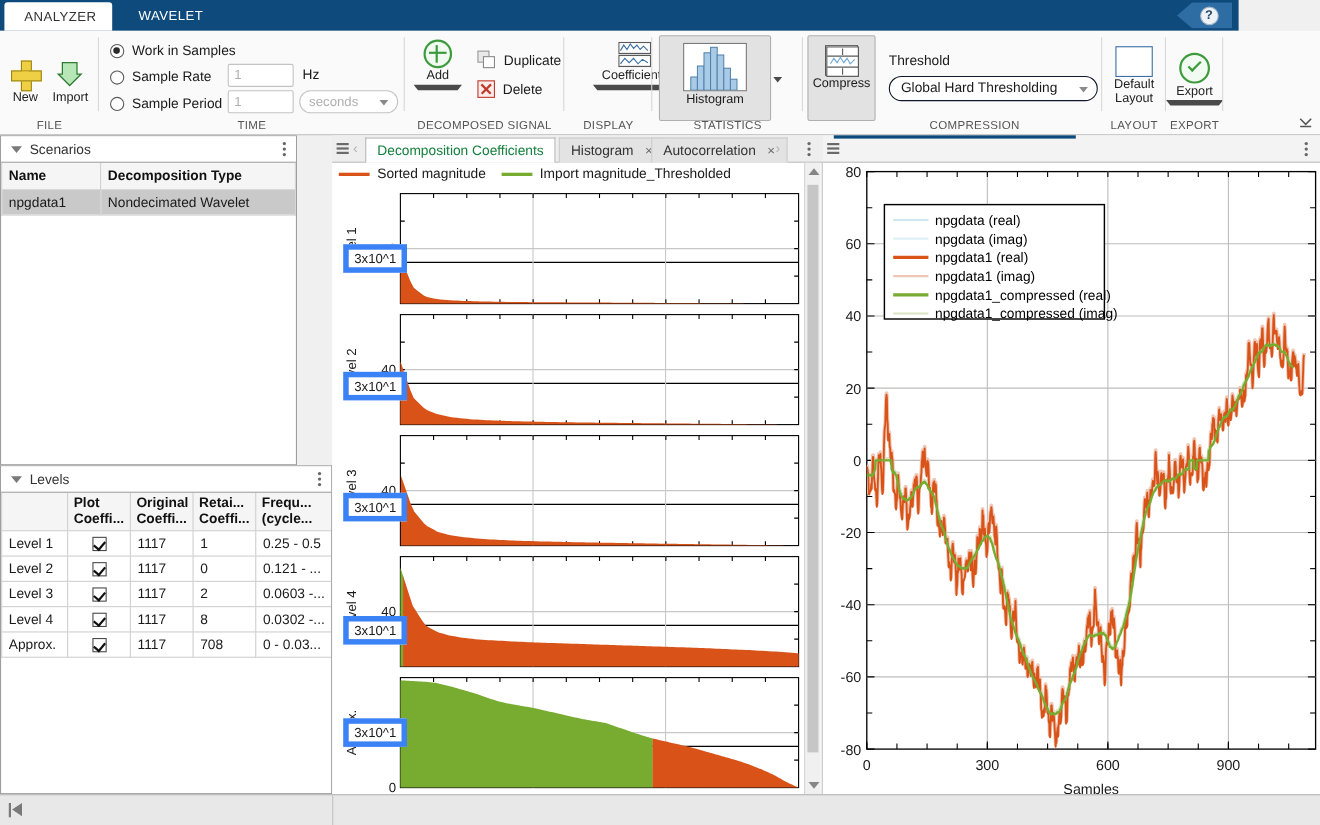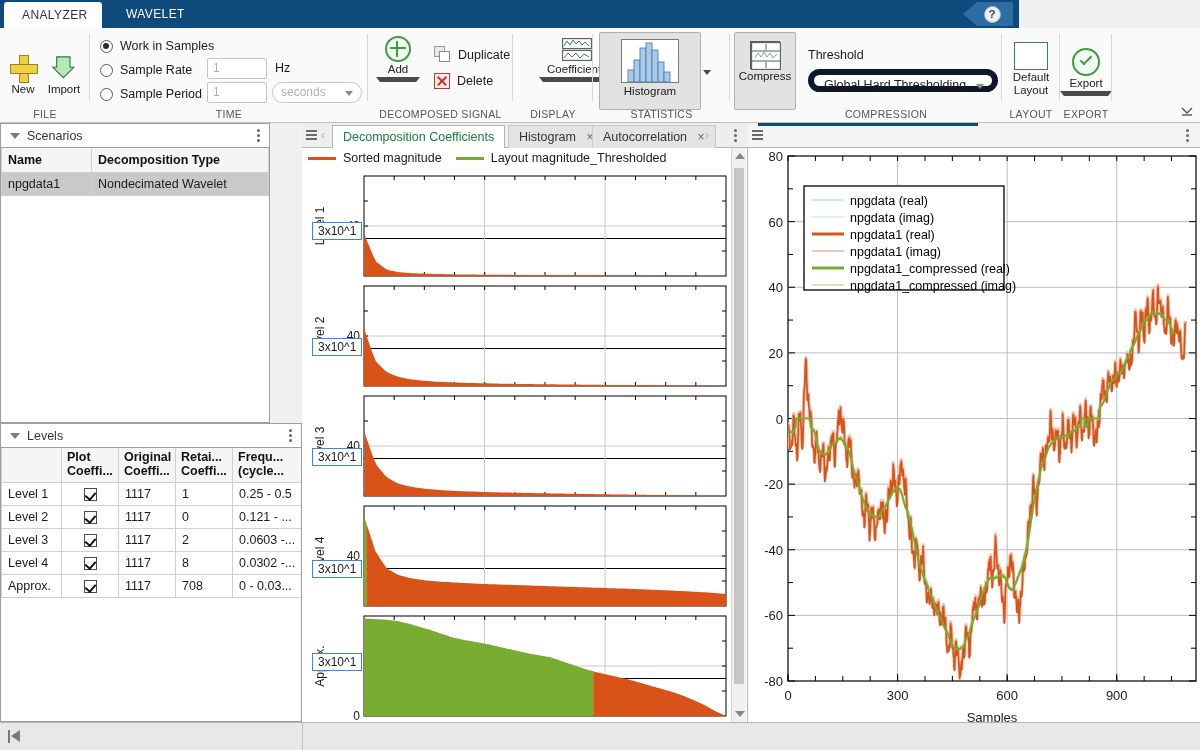--- a/index.html
+++ b/index.html
@@ -8,21 +8,21 @@
     width:1200px; height:750px; overflow:hidden;
     font-family:"Liberation Sans", sans-serif;
     font-size:12.5px; color:#1a1a1a;
     background:#f0f0f0;
     -webkit-font-smoothing:antialiased;
   }
   #app { position:relative; width:1200px; height:750px; }
 
   
   .tabstrip {
-    position:absolute; left:0; top:0; width:1019px; height:28px;
+    position:absolute; left:0; top:0; width:1126px; height:28px;
     background:#0e4a7b;
     padding-left:26px;
   }
   .tabstrip .tab {
     position:absolute; top:0; height:28px; line-height:28px;
     padding:0 18px; font-size:12px; letter-spacing:.4px;
     color:#ffffff; cursor:default;
   }
   .tabstrip .tab.active {
     background:#ffffff; color:#333; top:2px; height:26px; line-height:26px;
@@ -148,21 +148,21 @@
   }
   .spinner-caret {
     position:absolute; border-left:4px solid transparent; border-right:4px solid transparent;
     border-top:5px solid #4a4a4a;
   }
   .minicaret {
     border-left:4px solid transparent; border-right:4px solid transparent;
     border-top:5px solid #4a4a4a; margin:2px auto 0;
   }
   .dd2 {
-    position:absolute; height:23px; border:6px solid #0f172a; background:#fff;
+    position:absolute; height:23px; border:1px solid #0f172a; background:#fff;
     border-radius:12px; font-size:12.5px; color:#1a1a1a; padding:0 10px; line-height:21px;
   }
   .collapse-arrow {
     position:absolute; right:6px; bottom:4px; width:14px; height:14px;
   }
 
   
   .panel {
     position:absolute; background:#fff; border:1px solid #9e9e9e;
   }
@@ -217,21 +217,21 @@
   .chev { position:absolute; font-size:13px; color:#b4b4b4; }
 
   
   .chartwrap { position:absolute; background:#fff; }
   svg { display:block; }
   .axtxt { font-family:"Liberation Sans", sans-serif; font-size:13px; fill:#1a1a1a; }
   .axtxt2 { font-family:"Liberation Sans", sans-serif; font-size:12px; fill:#1a1a1a; }
   .legtxt { font-family:"Liberation Sans", sans-serif; font-size:12.5px; fill:#000; }
 
   .tipbox {
-    position:absolute; background:#fff; border:1px solid #3b82f6;
+    position:absolute; background:#fff; border:5px solid #3b82f6;
     font-size:12px; padding:1px 5px; color:#1a1a1a; white-space:nowrap;
   }
 
   
   .vsb { position:absolute; width:15px; background:#f0f0f0; border-left:1px solid #d4d4d4; }
   .vsb .thumb { position:absolute; left:2px; right:2px; background:#c6c6c6; }
   .vsb .up, .vsb .dn { position:absolute; left:3px; width:0; height:0; }
   .vsb .up { border-left:5px solid transparent; border-right:5px solid transparent; border-bottom:6px solid #868686; top:5px; }
   .vsb .dn { border-left:5px solid transparent; border-right:5px solid transparent; border-top:6px solid #868686; bottom:5px; }
 
@@ -568,21 +568,21 @@
         <i></i>
       </span>
   </div>
 
   <div class="chartwrap" style="left:302px;top:148px;width:446px;height:574px;border-right:1px solid #b5b5b5;">
 
     <div style="position:absolute;left:0;top:0;height:20px;width:430px;display:flex;align-items:center;padding-left:6px;">
       <span style="display:inline-block;width:28px;height:3px;background:#d95319;"></span>
       <span style="margin:0 14px 0 7px;font-size:12.5px;">Sorted magnitude</span>
       <span style="display:inline-block;width:28px;height:3px;background:#77ac30;"></span>
-      <span style="margin-left:7px;font-size:12.5px;">Layout magnitude_Thresholded</span>
+      <span style="margin-left:7px;font-size:12.5px;">Import magnitude_Thresholded</span>
     </div>
 
     <svg id="center-svg" width="430" height="554" viewBox="0 0 430 554" style="position:absolute;left:0;top:20px;">
         <rect x="62" y="8" width="362" height="100" fill="#fff" stroke="#000" stroke-width="1"></rect>
         <line x1="62" y1="58" x2="424" y2="58" stroke="#c8c8c8" stroke-width="1"></line>
         <line x1="62" y1="70.5" x2="424" y2="70.5" stroke="#000" stroke-width="1"></line>
         <line x1="182.546" y1="8" x2="182.546" y2="108" stroke="#c8c8c8" stroke-width="1"></line>
         <line x1="303.092" y1="8" x2="303.092" y2="108" stroke="#c8c8c8" stroke-width="1"></line>
         <line x1="92.16666666666667" y1="8" x2="92.16666666666667" y2="12" stroke="#000" stroke-width="1"></line>
         <line x1="92.16666666666667" y1="108" x2="92.16666666666667" y2="104" stroke="#000" stroke-width="1"></line>

